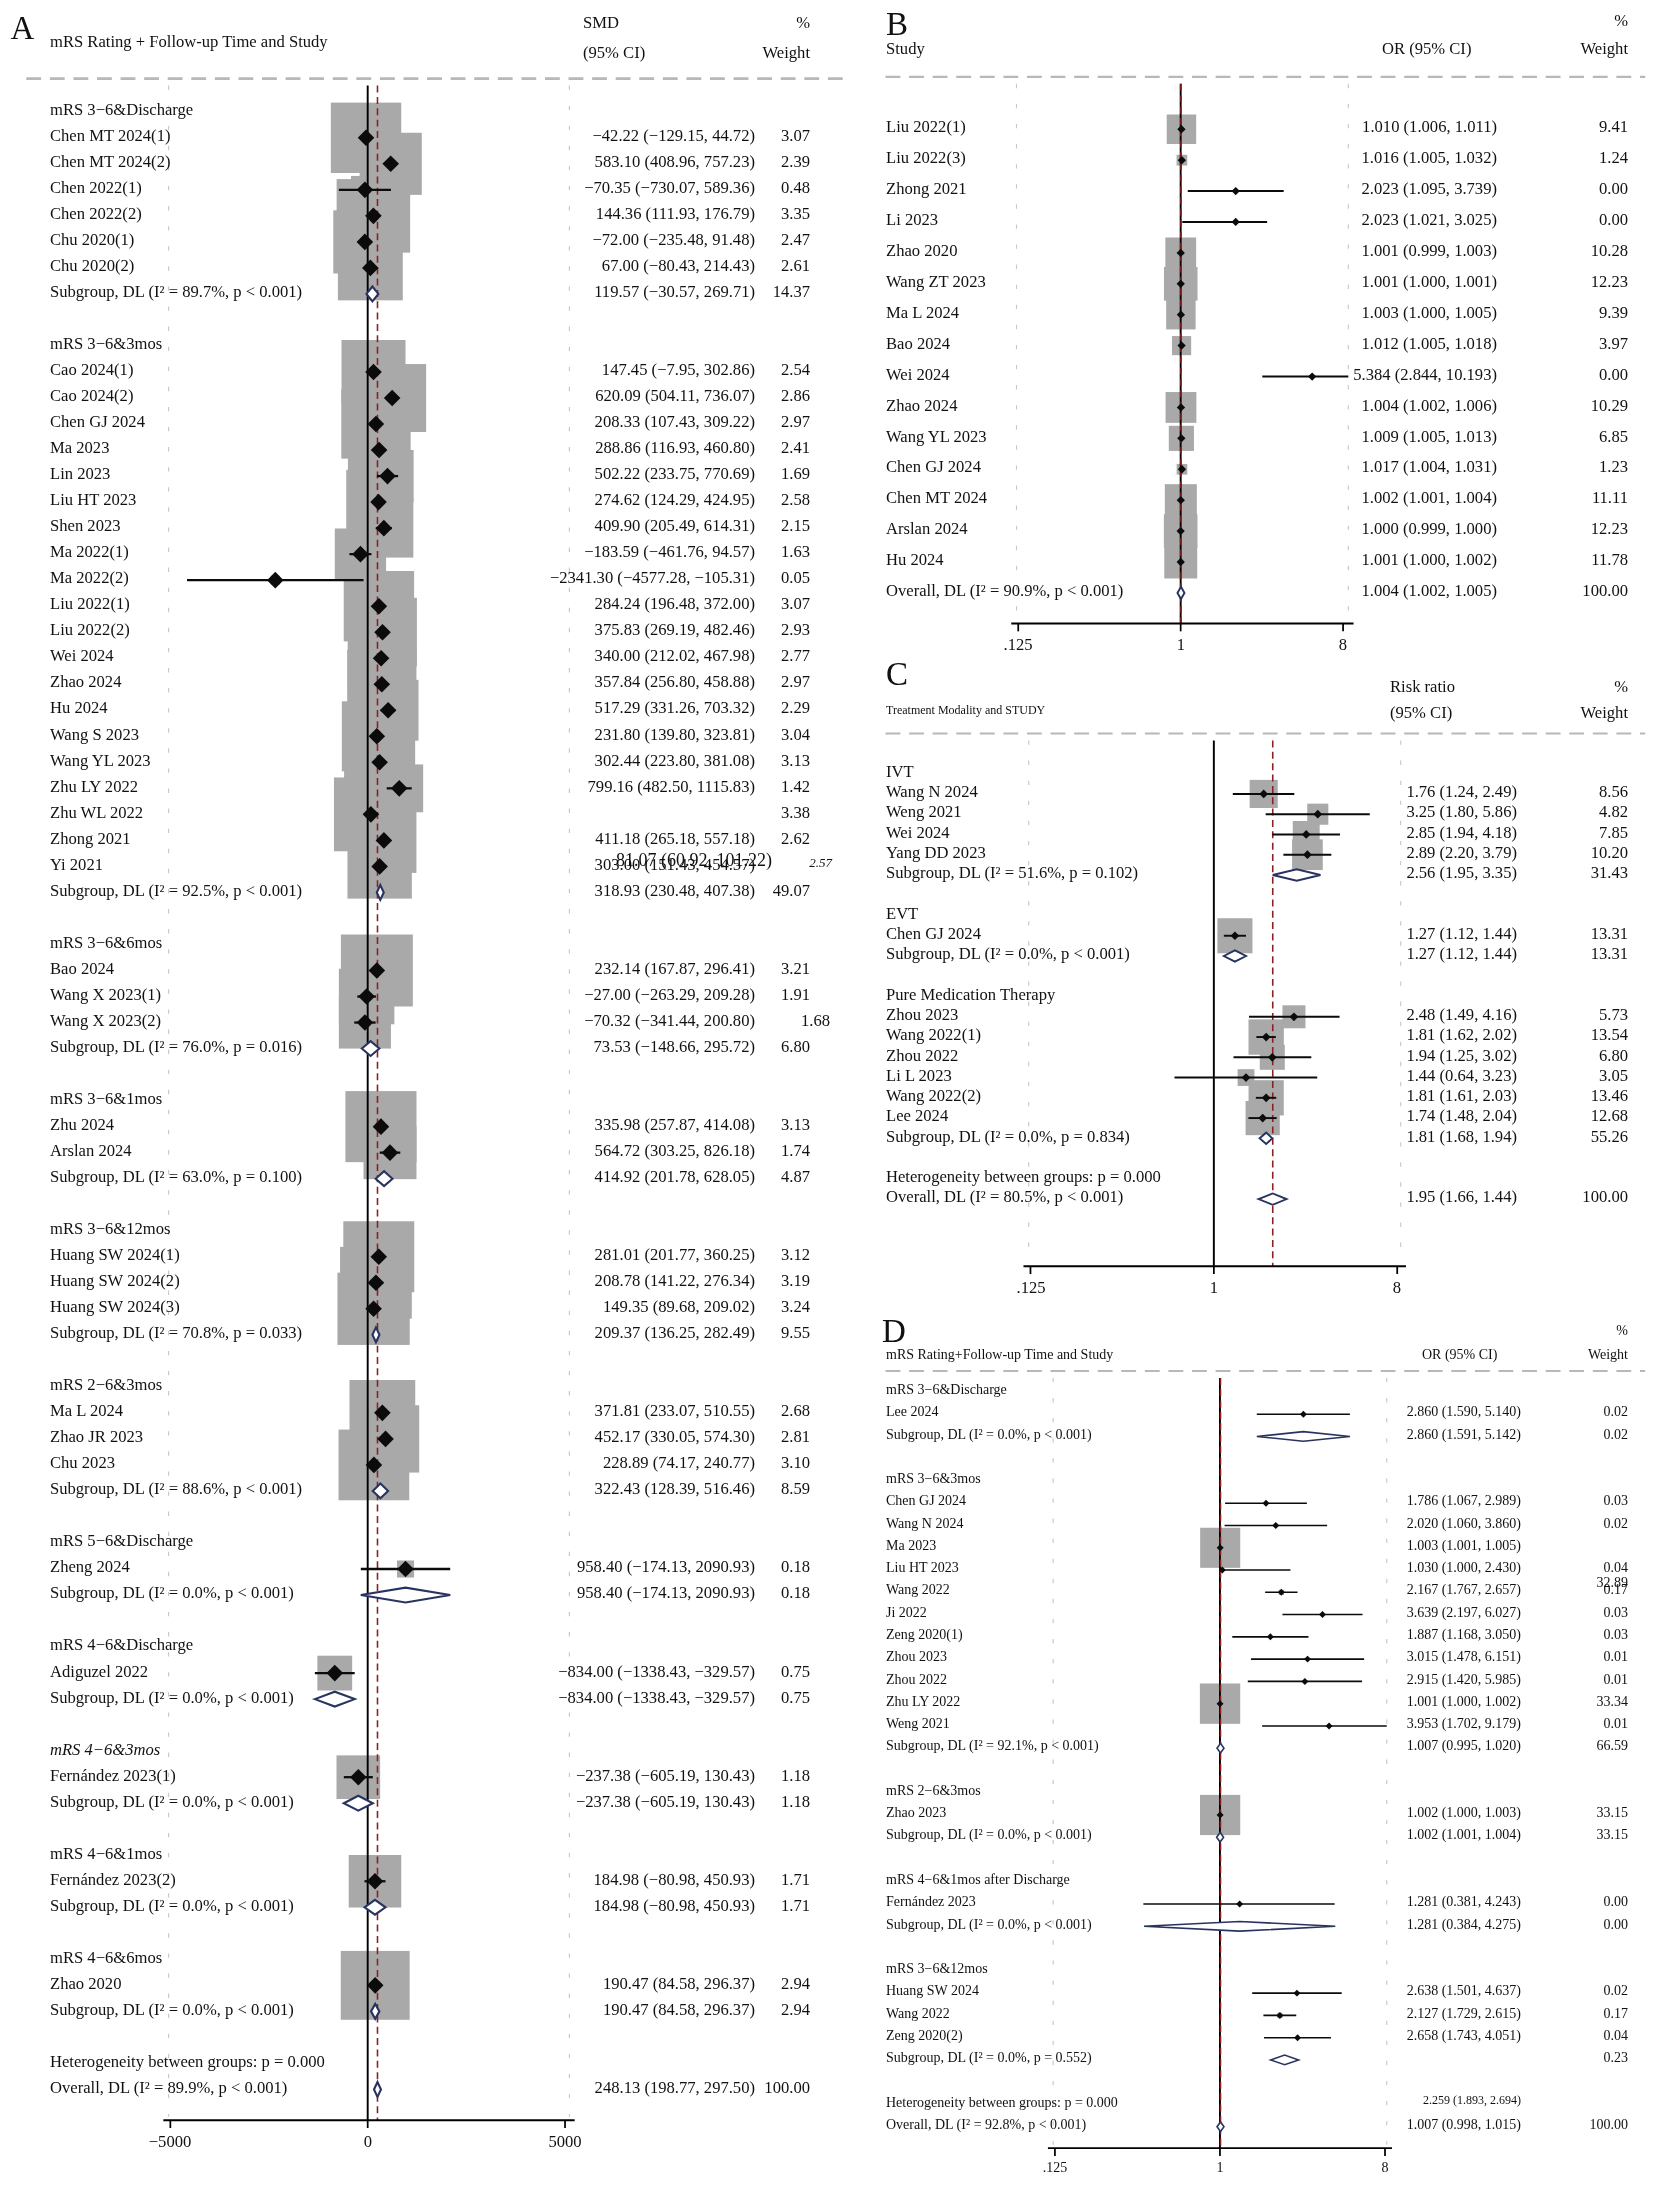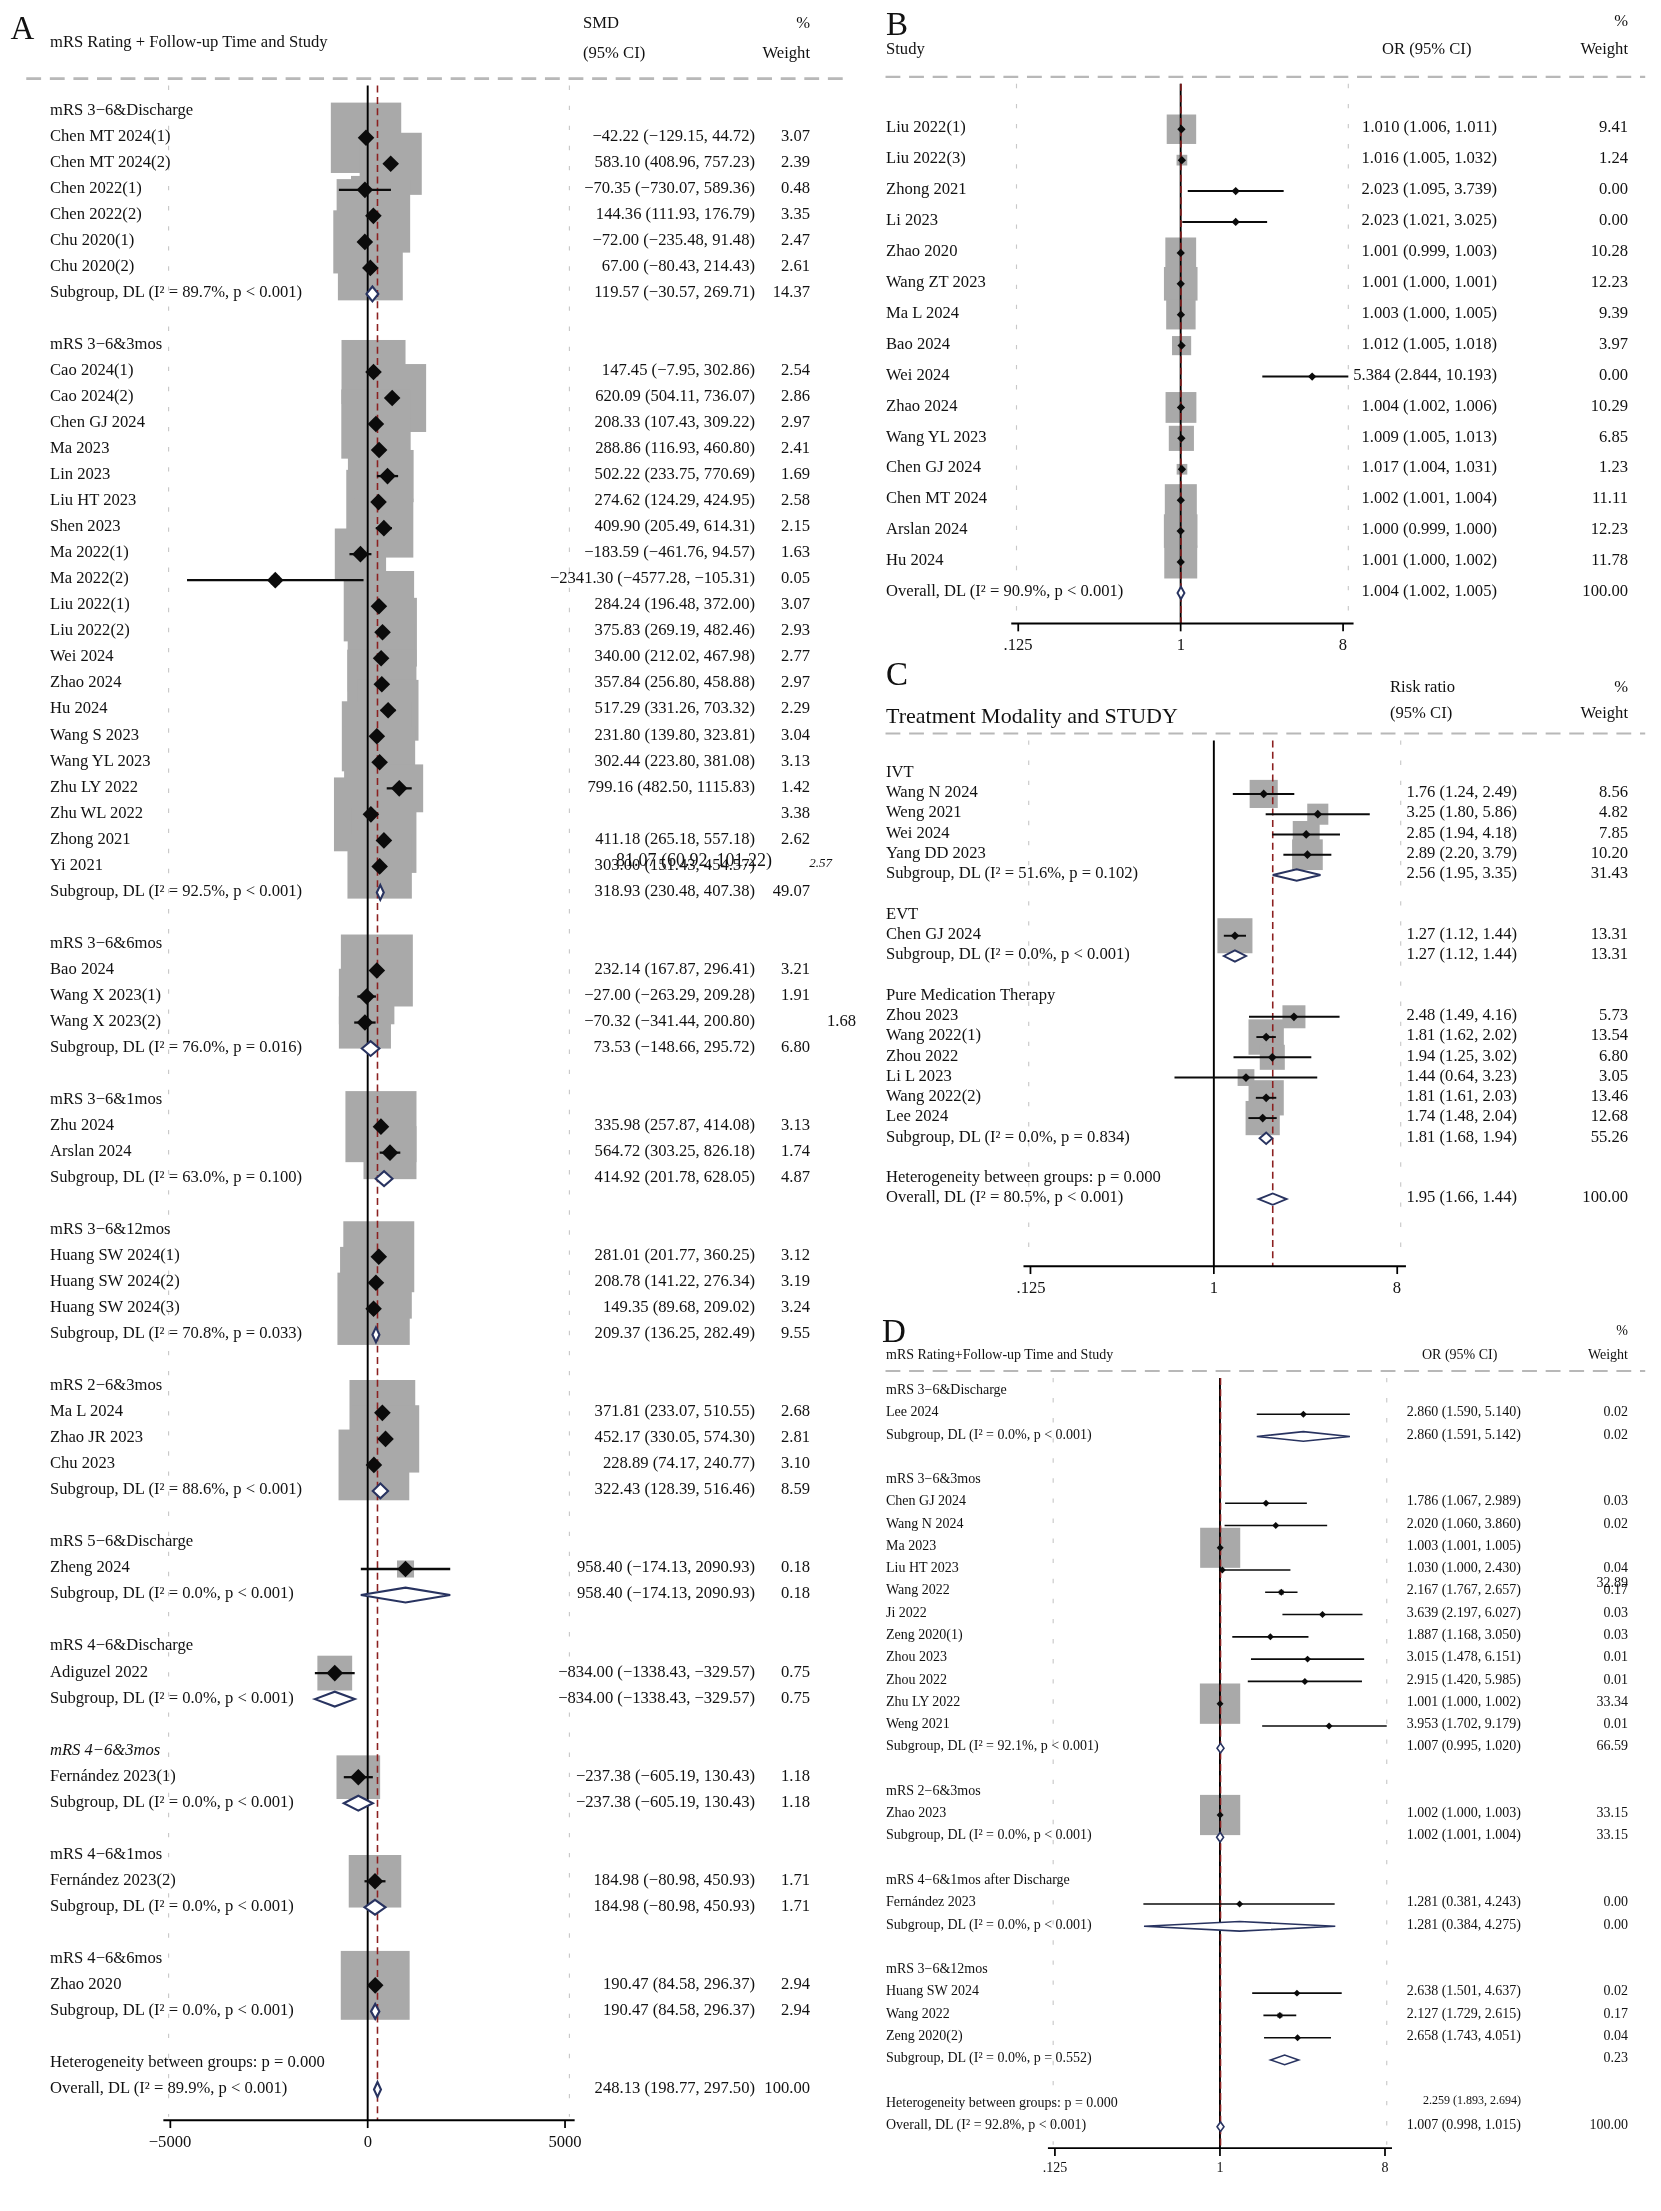--- a/index.html
+++ b/index.html
@@ -447,21 +447,21 @@
     <div class="t" style="left: 810px; top: 882px; font-size: 16.6px; transform: translateX(-100%);">49.07</div>
     <div class="t" style="left: 50px; top: 934px; font-size: 16.6px;">mRS 3−6&amp;6mos</div>
     <div class="t" style="left: 50px; top: 960px; font-size: 16.6px;">Bao 2024</div>
     <div class="t" style="left: 755px; top: 960px; font-size: 16.6px; transform: translateX(-100%);">232.14 (167.87, 296.41)</div>
     <div class="t" style="left: 810px; top: 960px; font-size: 16.6px; transform: translateX(-100%);">3.21</div>
     <div class="t" style="left: 50px; top: 986px; font-size: 16.6px;">Wang X 2023(1)</div>
     <div class="t" style="left: 755px; top: 986px; font-size: 16.6px; transform: translateX(-100%);">−27.00 (−263.29, 209.28)</div>
     <div class="t" style="left: 810px; top: 986px; font-size: 16.6px; transform: translateX(-100%);">1.91</div>
     <div class="t" style="left: 50px; top: 1012px; font-size: 16.6px;">Wang X 2023(2)</div>
     <div class="t" style="left: 755px; top: 1012px; font-size: 16.6px; transform: translateX(-100%);">−70.32 (−341.44, 200.80)</div>
-    <div class="t" style="left: 856px; top: 1012px; font-size: 16.6px; transform: translateX(-100%);">1.68</div>
+    <div class="t" style="left: 830px; top: 1012px; font-size: 16.6px; transform: translateX(-100%);">1.68</div>
     <div class="t" style="left: 50px; top: 1038px; font-size: 16.6px;">Subgroup, DL (I² = 76.0%, p = 0.016)</div>
     <div class="t" style="left: 755px; top: 1038px; font-size: 16.6px; transform: translateX(-100%);">73.53 (−148.66, 295.72)</div>
     <div class="t" style="left: 810px; top: 1038px; font-size: 16.6px; transform: translateX(-100%);">6.80</div>
     <div class="t" style="left: 50px; top: 1090px; font-size: 16.6px;">mRS 3−6&amp;1mos</div>
     <div class="t" style="left: 50px; top: 1116px; font-size: 16.6px;">Zhu 2024</div>
     <div class="t" style="left: 755px; top: 1116px; font-size: 16.6px; transform: translateX(-100%);">335.98 (257.87, 414.08)</div>
     <div class="t" style="left: 810px; top: 1116px; font-size: 16.6px; transform: translateX(-100%);">3.13</div>
     <div class="t" style="left: 50px; top: 1142px; font-size: 16.6px;">Arslan 2024</div>
     <div class="t" style="left: 755px; top: 1142px; font-size: 16.6px; transform: translateX(-100%);">564.72 (303.25, 826.18)</div>
     <div class="t" style="left: 810px; top: 1142px; font-size: 16.6px; transform: translateX(-100%);">1.74</div>
@@ -590,21 +590,21 @@
     <div class="t" style="left: 1497px; top: 582px; font-size: 16.6px; transform: translateX(-100%);">1.004 (1.002, 1.005)</div>
     <div class="t" style="left: 1628px; top: 582px; font-size: 16.6px; transform: translateX(-100%);">100.00</div>
     <div class="t" style="left: 1018px; top: 636px; font-size: 16.6px; transform: translateX(-50%);">.125</div>
     <div class="t" style="left: 1181px; top: 636px; font-size: 16.6px; transform: translateX(-50%);">1</div>
     <div class="t" style="left: 1343px; top: 636px; font-size: 16.6px; transform: translateX(-50%);">8</div>
     <div class="t" style="left: 886px; top: 657px; font-size: 33px;">C</div>
     <div class="t" style="left: 1628px; top: 678px; font-size: 16.6px; transform: translateX(-100%);">%</div>
     <div class="t" style="left: 1628px; top: 704px; font-size: 16.6px; transform: translateX(-100%);">Weight</div>
     <div class="t" style="left: 1390px; top: 678px; font-size: 16.6px;">Risk ratio</div>
     <div class="t" style="left: 1390px; top: 704px; font-size: 16.6px;">(95% CI)</div>
-    <div class="t" style="left: 886px; top: 704px; font-size: 22px;">Treatment Modality and STUDY</div>
+    <div class="t" style="left: 886px; top: 704px; font-size: 12px;">Treatment Modality and STUDY</div>
     <div class="t" style="left: 886px; top: 763px; font-size: 16.6px;">IVT</div>
     <div class="t" style="left: 886px; top: 783px; font-size: 16.6px;">Wang N 2024</div>
     <div class="t" style="left: 1517px; top: 783px; font-size: 16.6px; transform: translateX(-100%);">1.76 (1.24, 2.49)</div>
     <div class="t" style="left: 1628px; top: 783px; font-size: 16.6px; transform: translateX(-100%);">8.56</div>
     <div class="t" style="left: 886px; top: 803px; font-size: 16.6px;">Weng 2021</div>
     <div class="t" style="left: 1517px; top: 803px; font-size: 16.6px; transform: translateX(-100%);">3.25 (1.80, 5.86)</div>
     <div class="t" style="left: 1628px; top: 803px; font-size: 16.6px; transform: translateX(-100%);">4.82</div>
     <div class="t" style="left: 886px; top: 824px; font-size: 16.6px;">Wei 2024</div>
     <div class="t" style="left: 1517px; top: 824px; font-size: 16.6px; transform: translateX(-100%);">2.85 (1.94, 4.18)</div>
     <div class="t" style="left: 1628px; top: 824px; font-size: 16.6px; transform: translateX(-100%);">7.85</div>

